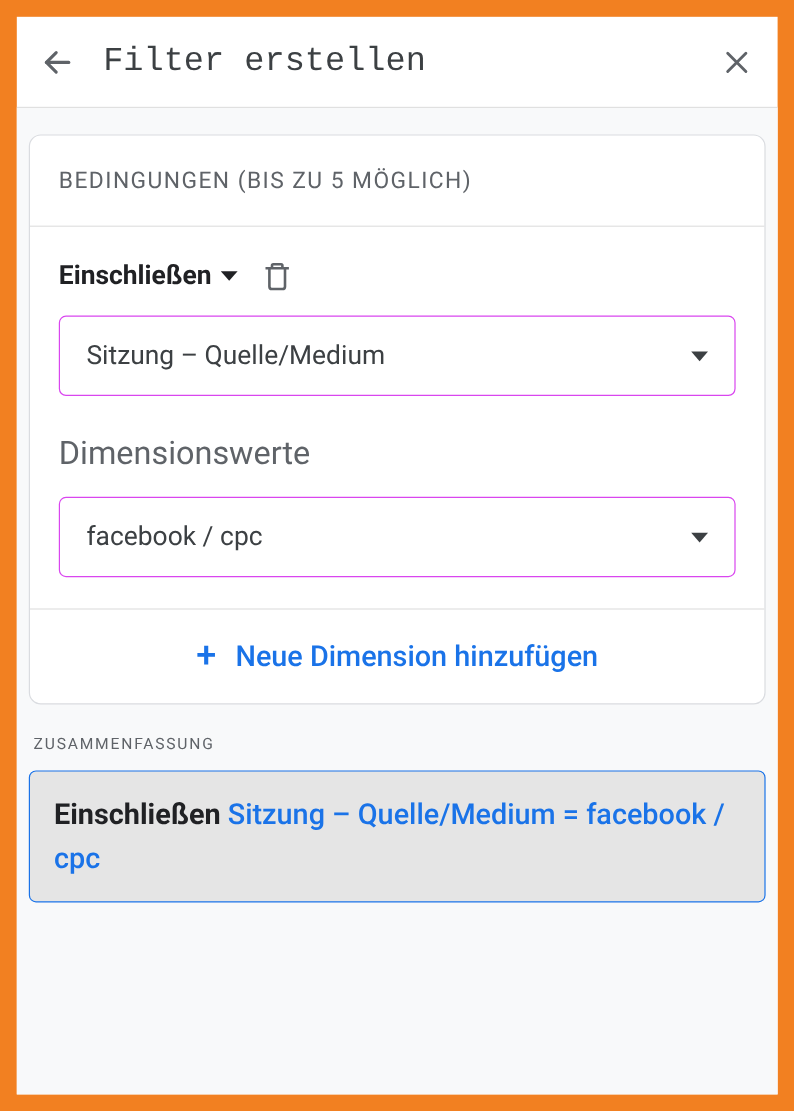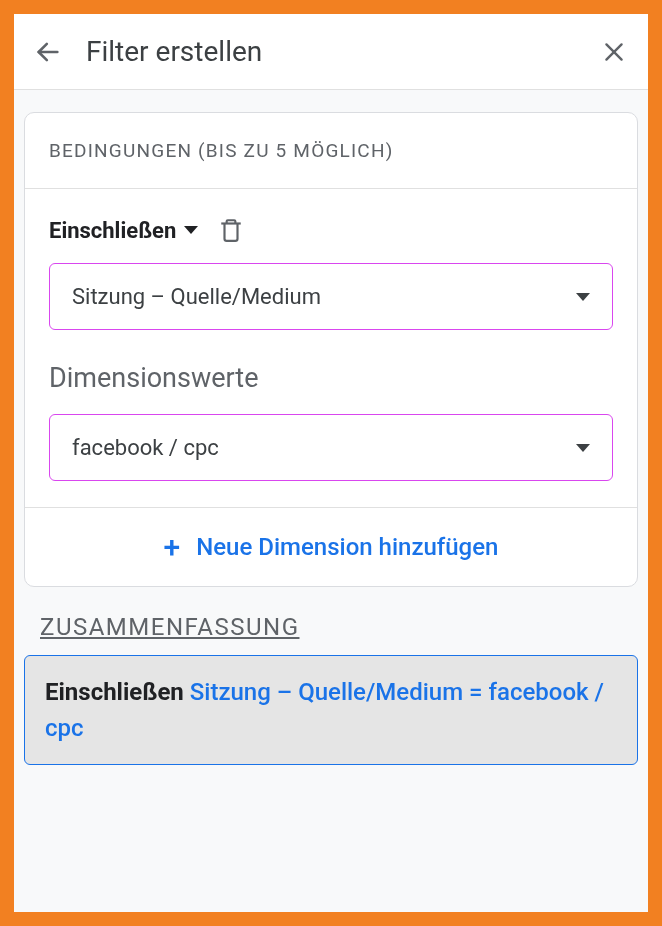--- a/index.html
+++ b/index.html
@@ -32,20 +32,21 @@
       align-items: center;
       justify-content: center;
       color: #5f6368;
       cursor: pointer;
     }
     .header-title {
       font-size: 28px;
       color: #3c4043;
       flex: 1;
       font-weight: 400;
+      font-family: Liberation Mono, monospace;
     }
     .content {
       flex: 1;
       background: #f8f9fa;
       padding: 22px 10px 0 10px;
       overflow: hidden;
     }
     .card {
       background: #fff;
       border: 1px solid #dadce0;
@@ -113,25 +114,24 @@
       font-size: 24px;
       font-weight: 500;
       cursor: pointer;
     }
     .plus-icon {
       font-size: 30px;
       line-height: 1;
       color: #1a73e8;
     }
     .summary-label {
-      margin: 26px 4px 14px 16px;
-      color: #5f6368;
-      font-size: 24px;
+      margin: 26px 4px 14px 4px;
+      color: #5f6368;
+      font-size: 13px;
       letter-spacing: 1.5px;
-      text-decoration: underline;
     }
     .summary-box {
       border: 1.5px solid #1a73e8;
       border-radius: 6px;
       background: #e5e5e5;
       padding: 18px 20px;
       font-size: 24px;
       line-height: 1.5;
     }
     .summary-include {

